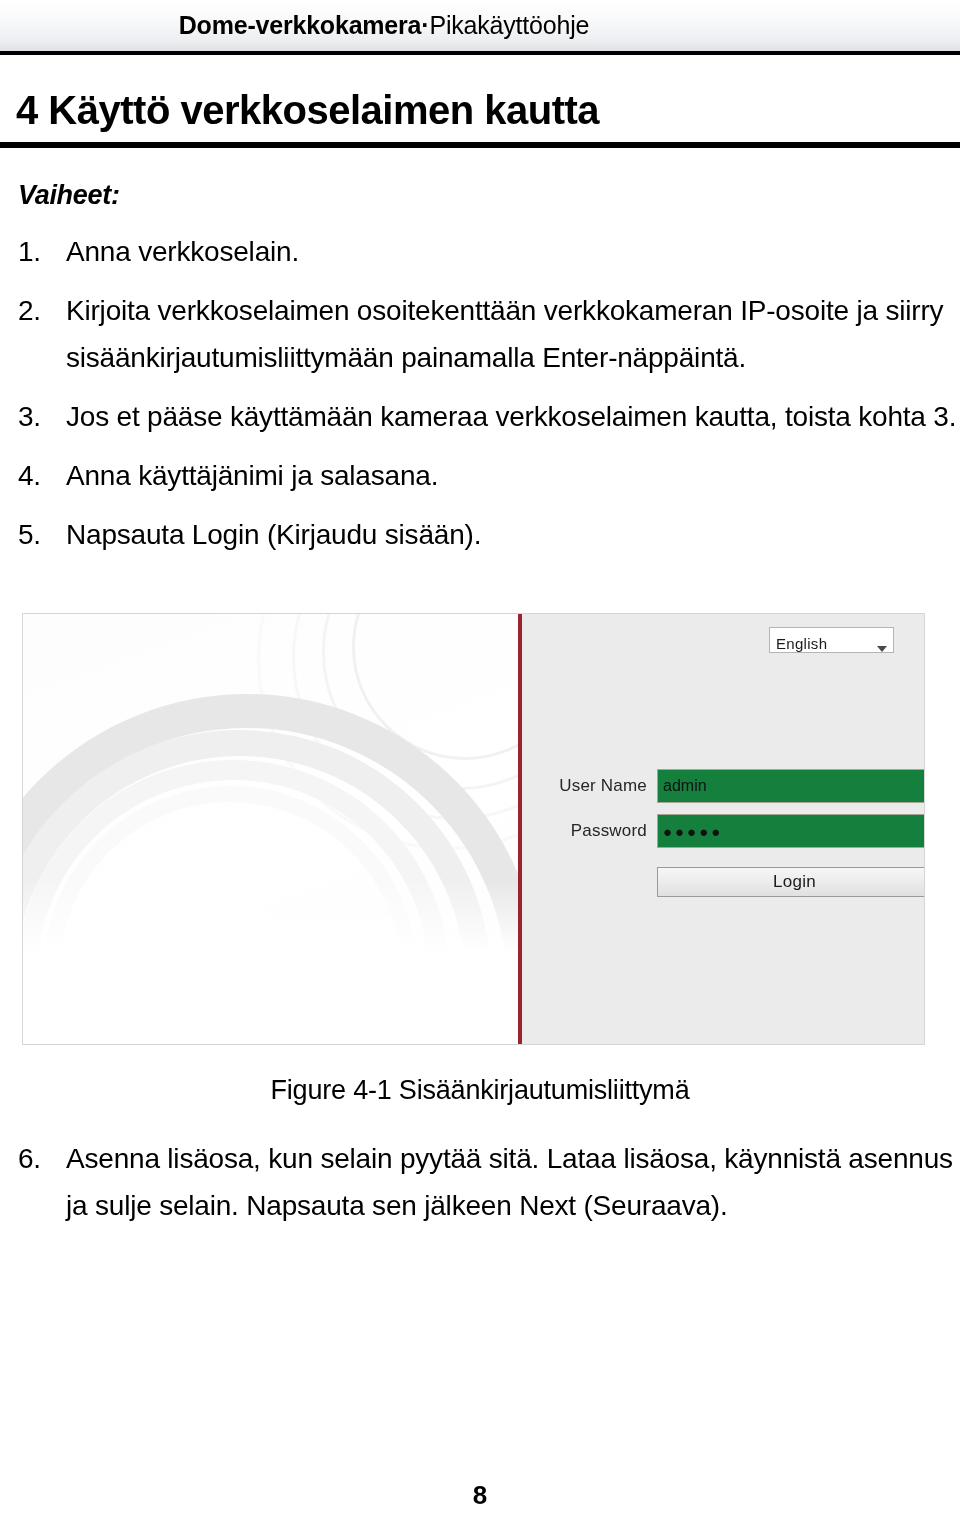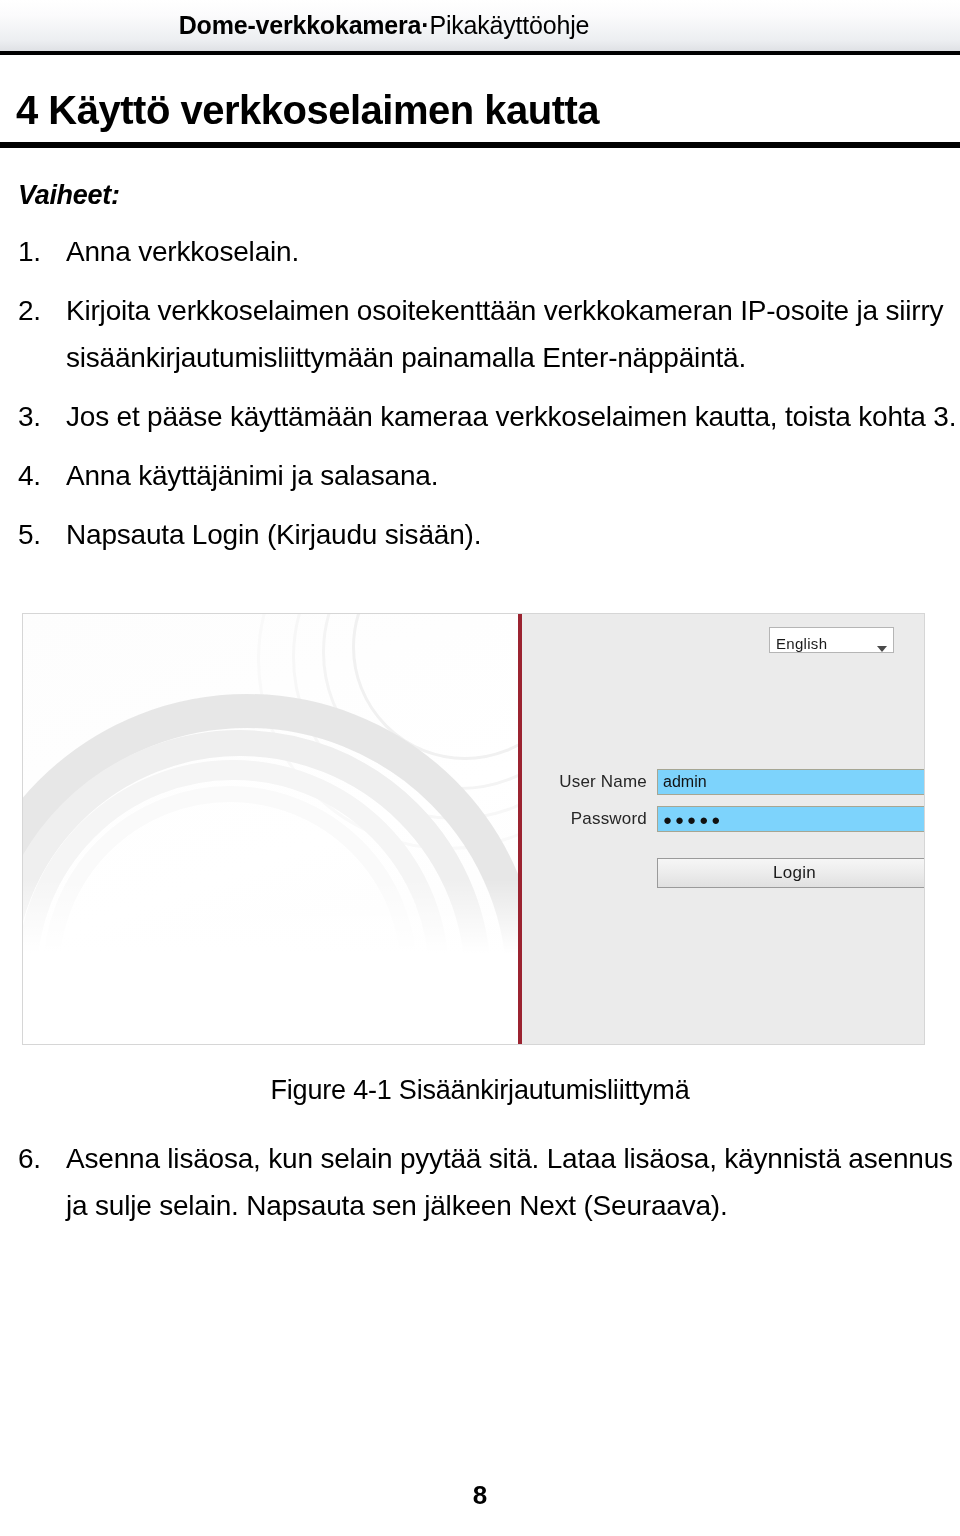--- a/index.html
+++ b/index.html
@@ -240,38 +240,38 @@
     width: 115px;
     text-align: right;
     padding-right: 10px;
     font-size: 17px;
     color: #262626;
     letter-spacing: .2px;
     box-sizing: border-box;
   }
   .form-input {
     flex: 1;
-    height: 26px;
-    background: #7dd3fc;
+    height: 34px;
+    background: #15803d;
     border: 1px solid #a6a693;
     box-sizing: border-box;
     display: flex;
     align-items: center;
     padding: 0 5px;
     font-size: 16px;
     color: #111111;
     text-align: center;
   }
   .form-input.pw {
     font-size: 15px;
     letter-spacing: 3px;
   }
   .btn-row {
     display: flex;
-    margin-top: 26px;
+    margin-top: 19px;
   }
   .btn-spacer { width: 115px; }
   .login-button {
     flex: 1;
     height: 30px;
     background: linear-gradient(to bottom, #f6f6f6 0%, #ececec 50%, #e0e0e0 100%);
     border: 1px solid #9a9a9a;
     box-sizing: border-box;
     display: flex;
     align-items: center;

